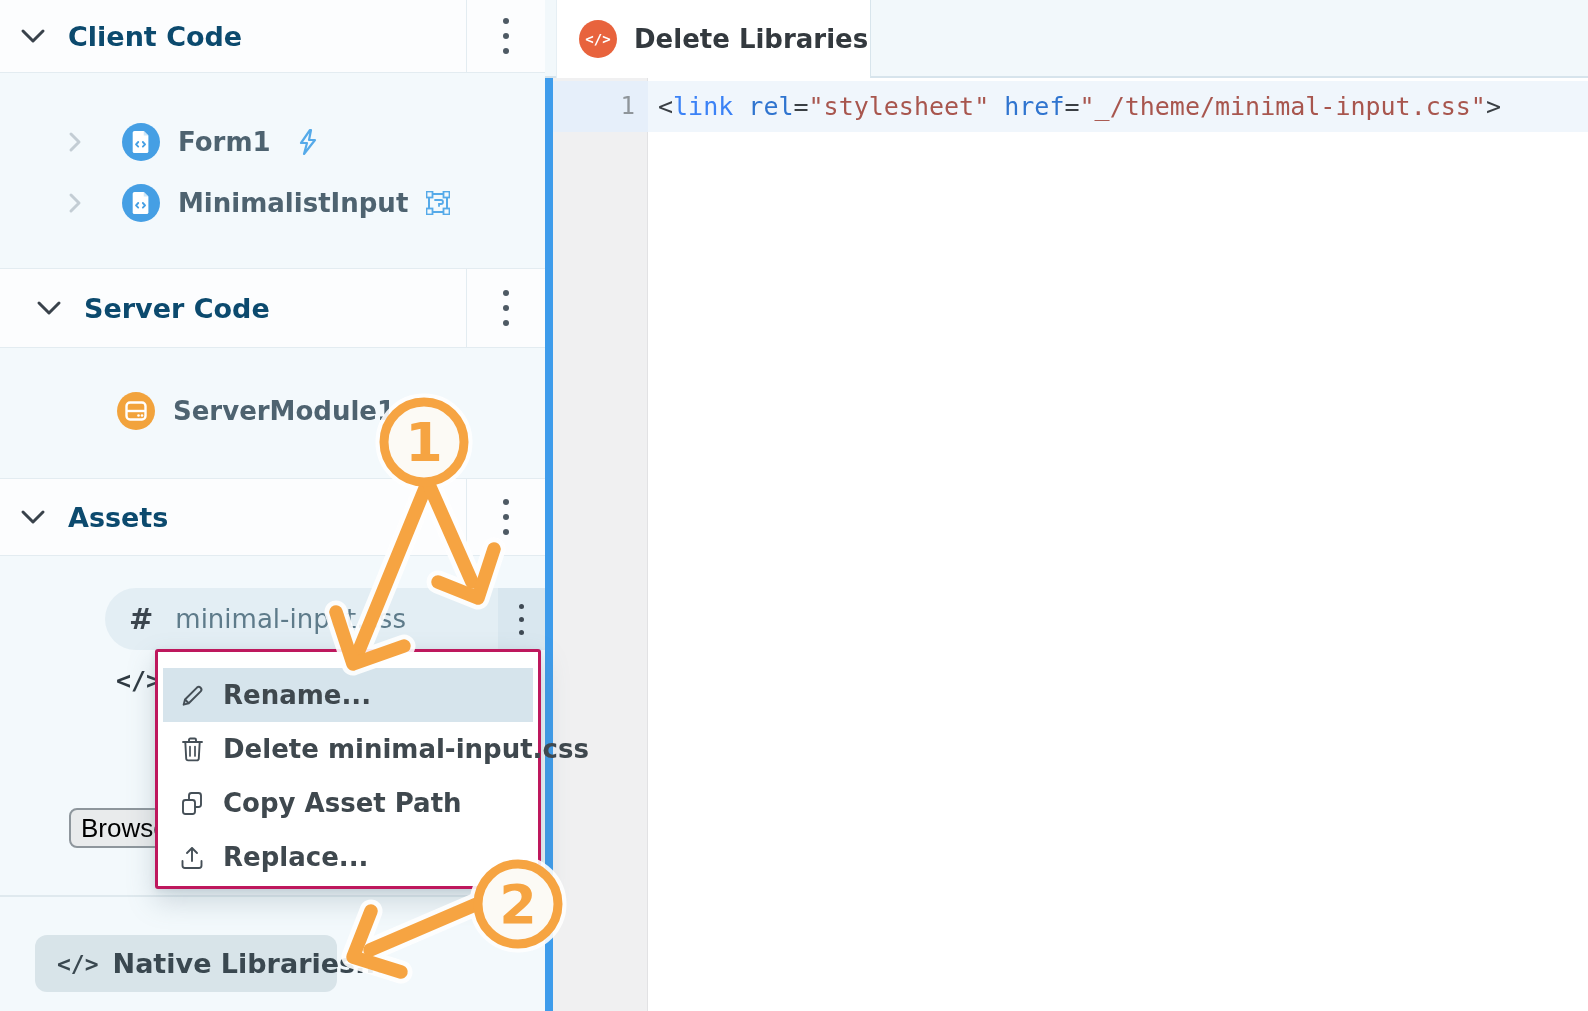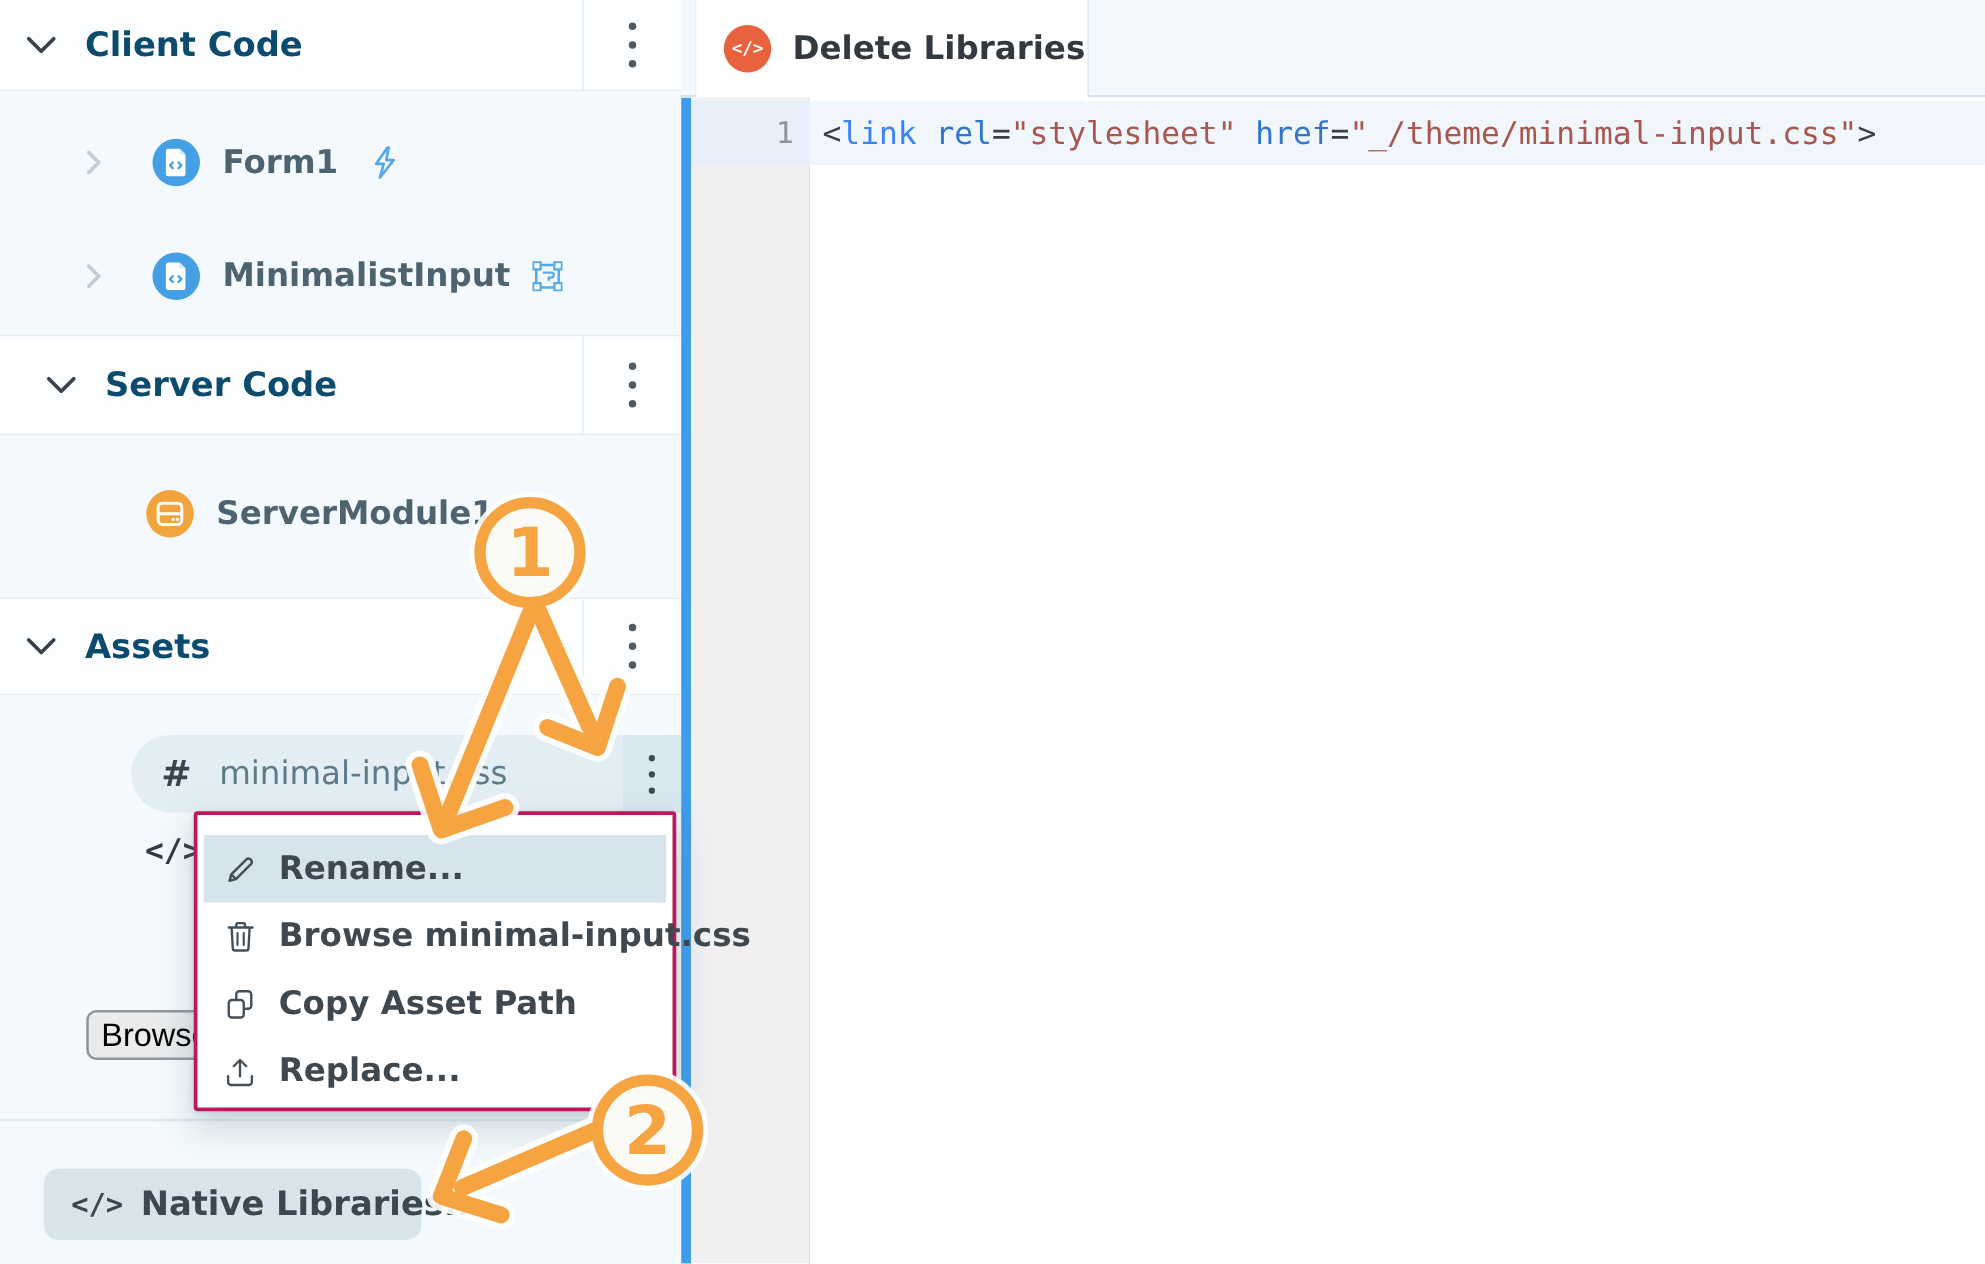--- a/index.html
+++ b/index.html
@@ -113,21 +113,21 @@
       <span class="title">Client Code</span>
       <div class="hdr-kebab-zone">
         <span class="kebab">
             <i></i>
             <i></i>
             <i></i>
           </span>
       </div>
     </div>
 
-    <div class="tree-row" style="left:68px;top:108px;height:44px;">
+    <div class="tree-row" style="left:68px;top:120px;height:44px;">
       <span class="tree-chevron">
         <svg width="14" height="24" viewBox="0 0 14 24">
             <polyline points="3,4 11,12 3,20" fill="none" stroke="#c3cdd4" stroke-width="3" stroke-linecap="round" stroke-linejoin="round"></polyline>
           </svg>
       </span>
       <span class="doc-circle blue" style="margin-left:26px;">
         <svg width="22" height="24" viewBox="0 0 22 26">
           <path d="M4 1h10l5 5v17a2 2 0 0 1-2 2H4a2 2 0 0 1-2-2V3a2 2 0 0 1 2-2z" fill="#fff"></path>
           <path d="M14 1l5 5h-5z" fill="#cfe7f8"></path>
           <path d="M8 13l-2.4 2.5L8 18" fill="none" stroke="#459fe4" stroke-width="2" stroke-linecap="round" stroke-linejoin="round"></path>
@@ -135,21 +135,21 @@
         </svg>
       </span>
       <span class="tree-label">Form1</span>
       <span class="trail-icon">
         <svg width="26" height="30" viewBox="0 0 26 30">
             <path d="M15 3L6 16h6l-3 11 11-14h-6l2-10z" fill="none" stroke="#55aae9" stroke-width="2.2" stroke-linejoin="round"></path>
           </svg>
       </span>
     </div>
 
-    <div class="tree-row" style="left:68px;top:199px;height:44px;">
+    <div class="tree-row" style="left:68px;top:181px;height:44px;">
       <span class="tree-chevron">
         <svg width="14" height="24" viewBox="0 0 14 24">
             <polyline points="3,4 11,12 3,20" fill="none" stroke="#c3cdd4" stroke-width="3" stroke-linecap="round" stroke-linejoin="round"></polyline>
           </svg>
       </span>
       <span class="doc-circle blue" style="margin-left:26px;">
         <svg width="22" height="24" viewBox="0 0 22 26">
           <path d="M4 1h10l5 5v17a2 2 0 0 1-2 2H4a2 2 0 0 1-2-2V3a2 2 0 0 1 2-2z" fill="#fff"></path>
           <path d="M14 1l5 5h-5z" fill="#cfe7f8"></path>
           <path d="M8 13l-2.4 2.5L8 18" fill="none" stroke="#459fe4" stroke-width="2" stroke-linecap="round" stroke-linejoin="round"></path>
@@ -274,21 +274,21 @@
     </div>
     <div class="menu-item">
       <span class="mi-icon">
         <svg width="25" height="27" viewBox="0 0 24 27">
             <path d="M2.5 6h19" stroke="#454f57" stroke-width="1.9" fill="none" stroke-linecap="round"></path>
             <path d="M8.5 6V3.8A1.3 1.3 0 0 1 9.8 2.5h4.4a1.3 1.3 0 0 1 1.3 1.3V6" stroke="#454f57" stroke-width="1.9" fill="none"></path>
             <path d="M4.8 6l.9 16.5a2 2 0 0 0 2 1.9h8.6a2 2 0 0 0 2-1.9L19.2 6" stroke="#454f57" stroke-width="1.9" fill="none" stroke-linejoin="round"></path>
             <path d="M9.5 10.5v9.5M14.5 10.5v9.5" stroke="#454f57" stroke-width="1.7" fill="none" stroke-linecap="round"></path>
           </svg>
       </span>
-      <span class="mi-label">Browse minimal-input.css</span>
+      <span class="mi-label">Delete minimal-input.css</span>
     </div>
     <div class="menu-item">
       <span class="mi-icon">
         <svg width="26" height="27" viewBox="0 0 26 27">
             <rect x="10" y="3" width="12" height="14" rx="2.5" fill="none" stroke="#454f57" stroke-width="1.9"></rect>
             <rect x="4" y="10" width="12" height="14" rx="2.5" fill="#fff" stroke="#454f57" stroke-width="1.9"></rect>
           </svg>
       </span>
       <span class="mi-label">Copy Asset Path</span>
     </div>

